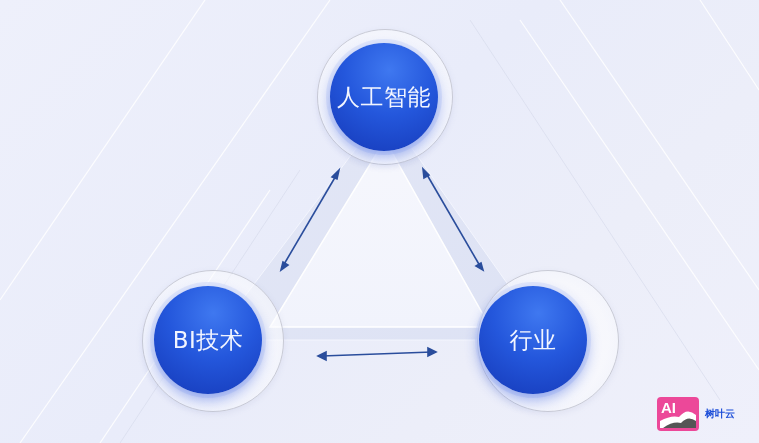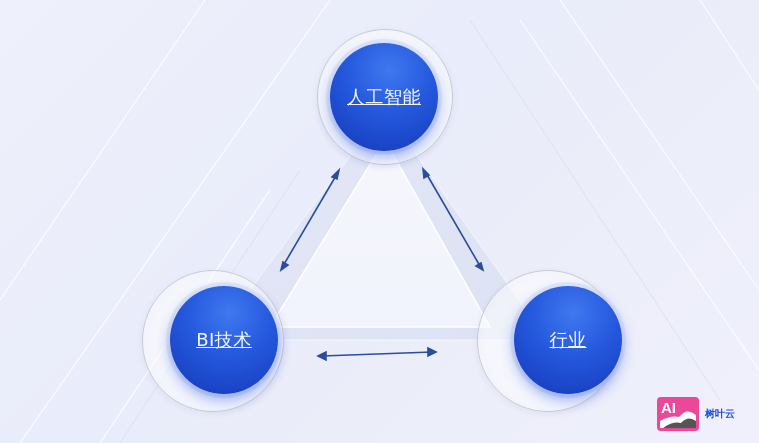--- a/index.html
+++ b/index.html
@@ -15,21 +15,21 @@
     background: radial-gradient(circle at 50% 50%, rgba(255,255,255,0.55) 60%, rgba(235,238,250,0.6) 100%);
     box-shadow: 0 2px 6px rgba(120,130,180,0.12);
   }
   .disc {
     position: absolute; border-radius: 50%;
     background: radial-gradient(circle at 55% 25%, #3f78f0 0%, #2457dc 45%, #1a43c4 80%, #1638ae 100%);
     box-shadow: 0 6px 14px rgba(40,80,220,0.45), 0 0 0 4px rgba(210,220,250,0.5);
     display: flex; flex-direction: column; align-items: center; justify-content: center;
     color: #f2f5ff; text-align: center;
   }
-  .disc span { display: block; font-size: 18px; line-height: 30px; letter-spacing: 0.5px; text-decoration: underline; }
+  .disc span { display: block; font-size: 23px; line-height: 30px; letter-spacing: 0.5px; }
   .watermark {
     position: absolute; left: 657px; top: 397px;
     display: flex; align-items: center; gap: 6px;
   }
   .wm-box {
     width: 42px; height: 34px; border-radius: 4px; background: #ec4899;
     position: relative; overflow: hidden;
   }
   .wm-box .ai {
     position: absolute; left: 4px; top: 2px; color: #fff; font-weight: bold;
@@ -81,26 +81,26 @@
     <polygon points="436,352 428,348 428,356"></polygon>
   </g>
 </svg>
 
 <div class="ring" style="left:317px; top:29px; width:134px; height:134px;"></div>
 <div class="disc" style="left:330px; top:43px; width:108px; height:108px;">
   <span>人工智能</span>
 </div>
 
 <div class="ring" style="left:142px; top:270px; width:140px; height:140px;"></div>
-<div class="disc" style="left:170px; top:286px; width:108px; height:108px;justify-content:center;">
+<div class="disc" style="left:154px; top:286px; width:108px; height:108px;justify-content:center;">
   <span>BI技术</span>
 </div>
 
 <div class="ring" style="left:477px; top:270px; width:140px; height:140px;"></div>
-<div class="disc" style="left:514px; top:286px; width:108px; height:108px;">
+<div class="disc" style="left:479px; top:286px; width:108px; height:108px;">
   <span>行业</span>
 </div>
 
 <div class="watermark">
   <div class="wm-box">
     <span class="ai">AI</span>
     <svg width="42" height="34" viewBox="0 0 42 34" style="position:absolute;left:0;top:0;">
       <path d="M3 31 L3 24 Q14 18 22 20 Q30 10 39 18 L39 31 Z" fill="#ffffff"></path>
       <path d="M6 31 Q16 24 24 26 Q31 18 39 24 L39 31 Z" fill="#555"></path>
     </svg>

